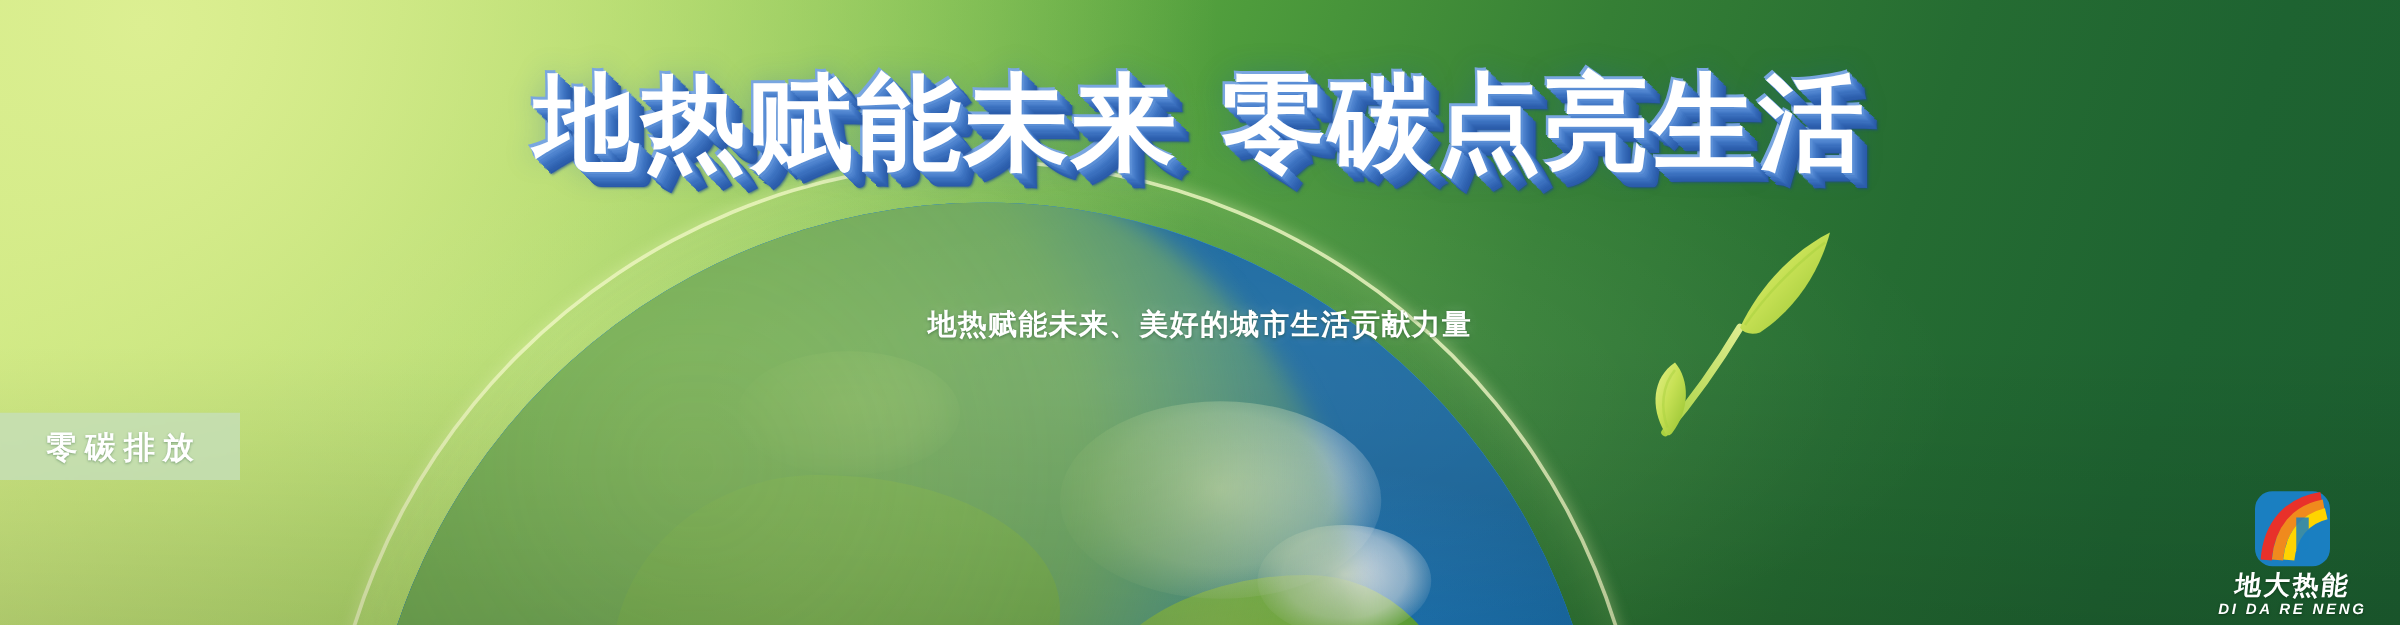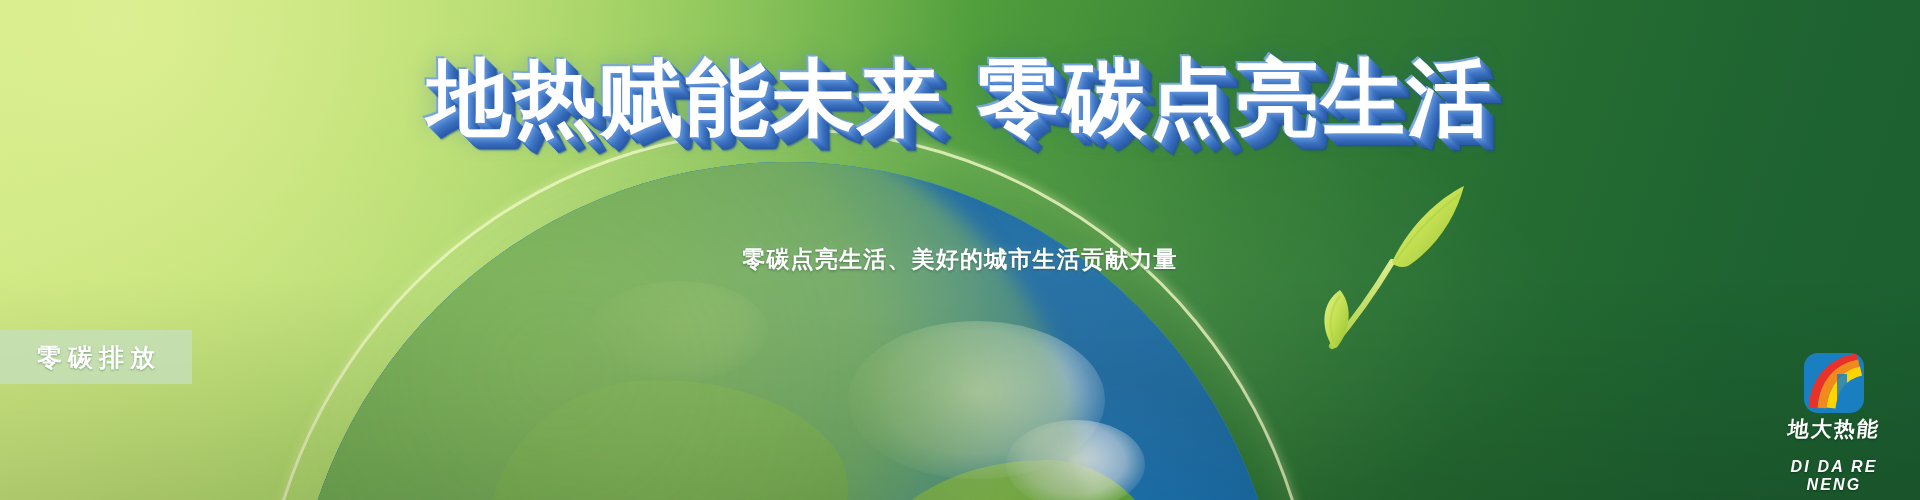--- a/index.html
+++ b/index.html
@@ -211,26 +211,26 @@
   .logo-cn {
     font-size: 21px;
     font-weight: 700;
     color: #ffffff;
     letter-spacing: 2px;
     line-height: 1.05;
     text-shadow: 0 1px 2px rgba(0,40,10,0.6);
     transform: skewX(-6deg);
   }
   .logo-en {
-    font-size: 16px;
+    font-size: 12px;
     font-weight: 700;
     font-style: italic;
     color: #ffffff;
     letter-spacing: 2.2px;
-    margin-top: 18px;
+    margin-top: 0;
     text-shadow: 0 1px 2px rgba(0,40,10,0.6);
   }
 </style>
 </head>
 <body>
 
 <div id="banner">
 
   <div class="bg-base"></div>
 
@@ -268,21 +268,21 @@
     <path d="M96 112 C 112 78, 140 50, 168 36 C 160 66, 142 96, 112 116 C 106 118, 99 117, 96 112 Z" fill="url(#leafg)"></path>
     <path d="M100 110 C 118 84, 142 60, 164 44" stroke="#a9d13f" stroke-width="2" fill="none" opacity="0.55"></path>
     <path d="M36 196 C 24 176, 26 152, 44 140 C 56 154, 56 178, 42 196 C 40 199, 37 199, 36 196 Z" fill="url(#leafg)"></path>
     <path d="M38 192 C 32 176, 34 158, 44 146" stroke="#a9d13f" stroke-width="2" fill="none" opacity="0.5"></path>
   </svg>
 
   <div class="title">
     <span>地热赋能未来</span><span class="gap"></span><span>零碳点亮生活</span>
   </div>
 
-  <div class="subtitle">零碳点亮生活、美好的城市生活贡献力量</div>
+  <div class="subtitle">地热赋能未来、美好的城市生活贡献力量</div>
 
   <div class="tags">
     <div class="tag">零碳排放</div>
   </div>
 
   <div class="logo">
     <svg class="logo-mark" viewBox="0 0 62 62">
       <rect x="1" y="1" width="60" height="60" rx="14" ry="14" fill="#1a7fc1"></rect>
       <path d="M10 56 C 12 28, 28 10, 54 6" stroke="#e8312a" stroke-width="9" fill="none" stroke-linecap="butt"></path>
       <path d="M19 56 C 21 32, 34 16, 56 12" stroke="#f08a1d" stroke-width="9" fill="none" stroke-linecap="butt"></path>

